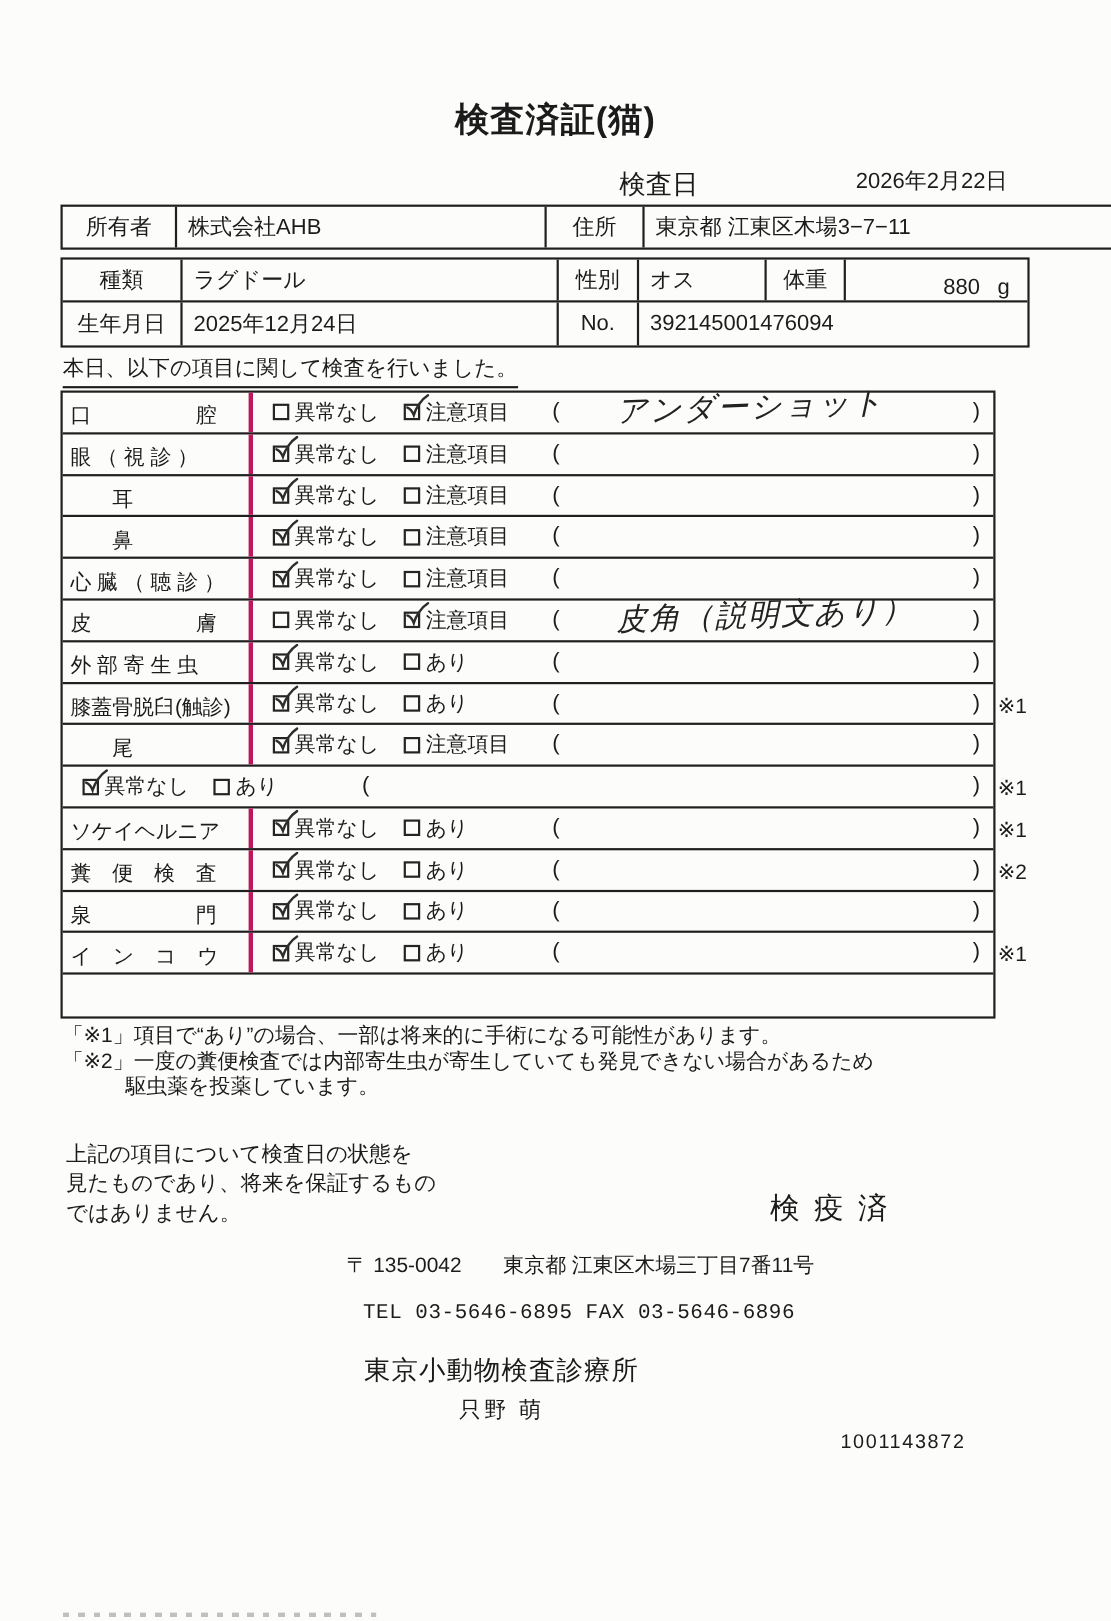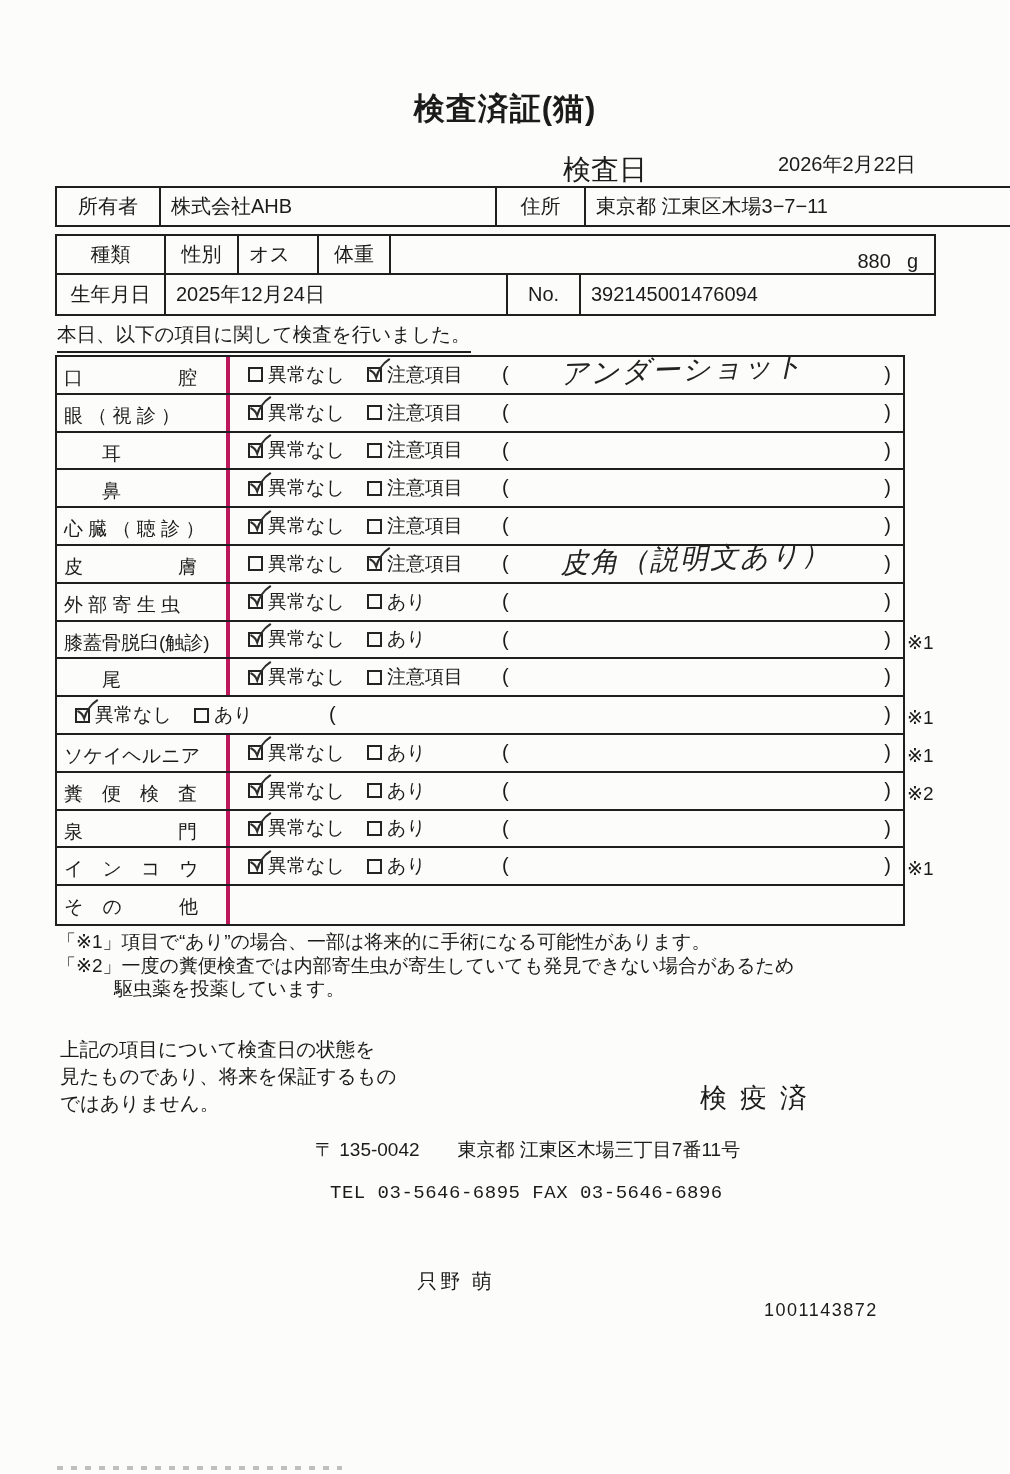--- a/index.html
+++ b/index.html
@@ -4,38 +4,38 @@
 <style>
   * { margin:0; padding:0; box-sizing:border-box; }
   html,body { background:#e8e8e8; }
   .page{
     position:relative; width:1010px; height:1474px; margin:0 auto;
     background:#fcfcfa; color:#1b1b1b; overflow:hidden;
     font-family:"Liberation Sans","DejaVu Sans",sans-serif;
   }
   .title{ position:absolute; top:88px; left:0; width:100%; text-align:center;
     font-size:31px; font-weight:600; letter-spacing:1px; }
-  .insp-date-label{ position:absolute; top:151px; left:563px; font-size:28px; }
+  .insp-date-label{ position:absolute; top:151px; left:563px; font-size:24px; }
   .insp-date-value{ position:absolute; top:151px; left:778px; font-size:20px; }
 
   .tbl{ position:absolute; border:2px solid #1f1f1f; display:flex; background:#fcfcfa; }
   .tbl-row{ display:flex; width:100%; }
   .cell{ border-right:2px solid #1f1f1f; display:flex; align-items:center; font-size:20px; }
   .cell:last-child{ border-right:none; }
   .cell.label{ justify-content:center; }
   .cell.value{ padding-left:10px; }
 
   .tbl1{ left:55px; top:186px; width:962px; height:41px; }
   .tbl2{ left:55px; top:234px; width:881px; height:82px; flex-direction:column; }
   .tbl2 .tbl-row{ height:39px; border-bottom:2px solid #1f1f1f; }
   .tbl2 .tbl-row:last-child{ border-bottom:none;border-radius:13px; }
 
   .w-owner-l{ width:104px; } .w-owner-v{ width:336px; } .w-addr-l{ width:89px; } .w-addr-v{ flex:1; }
   .w-breed-l{ width:109px; } .w-breed-v{ width:342px; } .w-sex-l{ width:73px; }
-  .w-sex-v{ width:80px; } .w-wt-l{ width:72px; } .w-wt-v{ flex:1; justify-content:flex-end; padding-right:16px; gap:16px;margin-top:14px; }
+  .w-sex-v{ width:116px; } .w-wt-l{ width:72px; } .w-wt-v{ flex:1; justify-content:flex-end; padding-right:16px; gap:16px;margin-top:14px; }
   .w-no-v{ flex:1; }
 
   .intro{ position:absolute; top:321px; left:57px; font-size:19.5px;
     border-bottom:2px solid #1f1f1f; padding-bottom:3px; }
 
   .checklist{ position:absolute; left:55px; top:355px; width:850px;
     border:2px solid #1f1f1f; background:#fcfcfa; }
   .cl-row{ position:relative; display:flex; height:37.8px; border-bottom:2px solid #1f1f1f; }
   .cl-row:last-child{ border-bottom:none; }
   .cl-label{ width:173px; border-right:4px solid #be185d; font-size:19px;
@@ -87,20 +87,21 @@
   <div class="tbl tbl1">
     <div class="cell label w-owner-l">所有者</div>
     <div class="cell value w-owner-v">株式会社AHB</div>
     <div class="cell label w-addr-l">住所</div>
     <div class="cell value w-addr-v">東京都 江東区木場3−7−11</div>
   </div>
 
   <div class="tbl tbl2">
     <div class="tbl-row">
       <div class="cell label w-breed-l">種類</div>
+      <div class="cell value w-breed-v">ラグドール</div>
       <div class="cell label w-sex-l">性別</div>
       <div class="cell value w-sex-v">オス</div>
       <div class="cell label w-wt-l">体重</div>
       <div class="cell w-wt-v">
         <span>880</span>
         <span>g</span>
       </div>
     </div>
     <div class="tbl-row">
       <div class="cell label w-breed-l">生年月日</div>
@@ -407,34 +408,34 @@
             <span class="opt-t">あり</span>
           </span>
           <span class="cl-paren">
             <span class="paren pl">(</span>
             <span class="paren pr">)</span>
           </span>
         </div>
         <span class="ref">※1</span>
       </div>
       <div class="cl-row">
-        <div class="cl-label">そ　の　　　他</div>
         <div class="cl-body"></div>
       </div>
     </div>
 
   <div class="footnotes">「※1」項目で“あり”の場合、一部は将来的に手術になる可能性があります。
 「※2」一度の糞便検査では内部寄生虫が寄生していても発見できない場合があるため
 　　　駆虫薬を投薬しています。</div>
 
   <div class="disclaimer">上記の項目について検査日の状態を
 見たものであり、将来を保証するもの
 ではありません。</div>
 
   <div class="stamp">検疫済</div>
 
   <div class="addr">〒 135-0042　　東京都 江東区木場三丁目7番11号</div>
   <div class="tel">TEL 03-5646-6895  FAX 03-5646-6896</div>
+  <div class="clinic">東京小動物検査診療所</div>
   <div class="vet">只野 萌</div>
   <div class="serial">1001143872</div>
 
   <div class="scan-artifact"></div>
 </div>
 
 </body></html>

